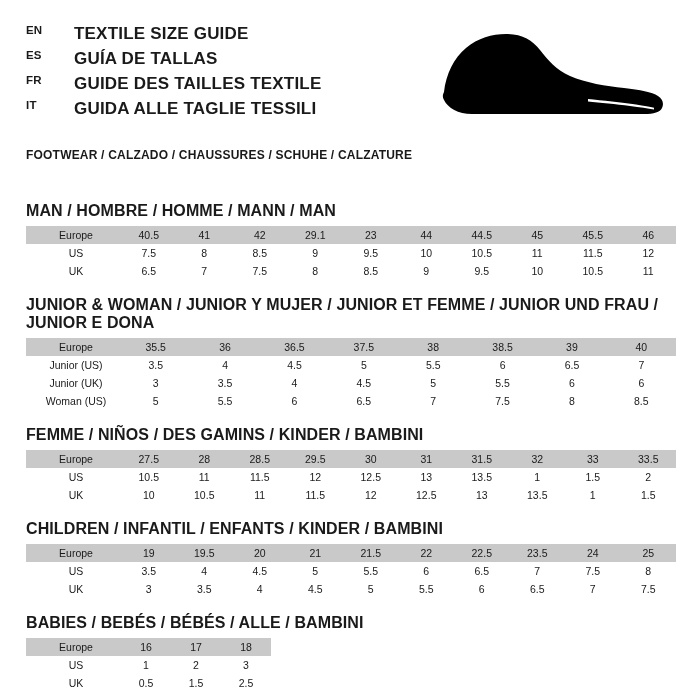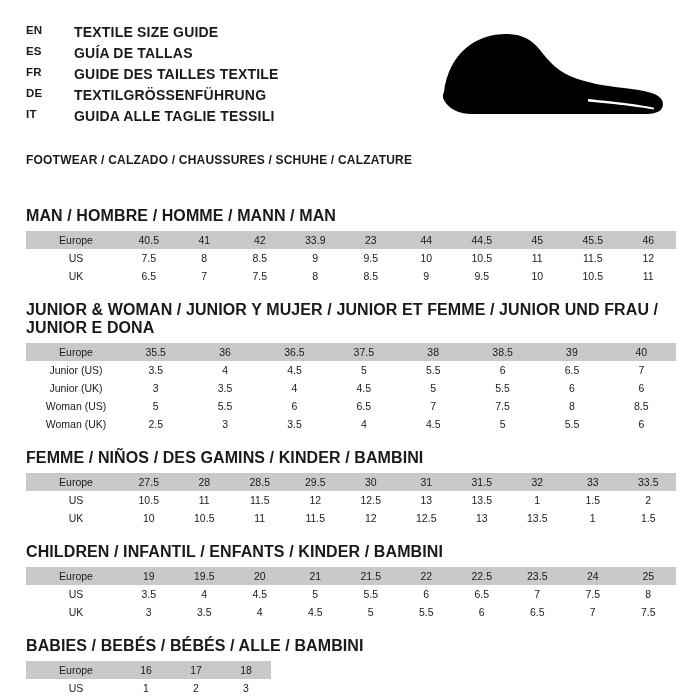--- a/index.html
+++ b/index.html
@@ -33,21 +33,21 @@
     padding: 0 0 5px 0;
     vertical-align: top;
   }
   .lang-code {
     width: 48px;
     font-size: 11.5px;
     font-weight: bold;
     letter-spacing: 0.2px;
   }
   .lang-title {
-    font-size: 14px;
+    font-size: 17px;
     font-weight: bold;
     letter-spacing: 0.2px;
     text-transform: uppercase;
     white-space: nowrap;
   }
   .subtitle {
     margin-top: 24px;
     font-size: 12px;
     font-weight: bold;
     letter-spacing: 0.2px;
@@ -111,24 +111,20 @@
         </tr>
         <tr class="lang-row">
           <td class="lang-code">ES</td>
           <td class="lang-title">GUÍA DE TALLAS</td>
         </tr>
         <tr class="lang-row">
           <td class="lang-code">FR</td>
           <td class="lang-title">GUIDE DES TAILLES TEXTILE</td>
         </tr>
         <tr class="lang-row">
-          <td class="lang-code">DE</td>
-          <td class="lang-title">TEXTILGRÖßENFÜHRUNG</td>
-        </tr>
-        <tr class="lang-row">
           <td class="lang-code">IT</td>
           <td class="lang-title">GUIDA ALLE TAGLIE TESSILI</td>
         </tr>
       </tbody>
     </table>
 
     <div class="subtitle">FOOTWEAR / CALZADO / CHAUSSURES / SCHUHE / CALZATURE</div>
 
     <svg class="shoe-icon" viewBox="0 0 230 90" aria-hidden="true">
       <path fill="#000000" d="M8 62 C10 44 18 28 30 18 C42 8 56 4 70 4 C86 4 96 10 104 20 C112 30 120 40 134 46 C150 53 170 56 188 58 C204 60 216 62 222 66 C227 69 228 74 226 78 C224 82 218 84 208 84 L36 84 C22 84 12 78 8 70 C6 67 7 64 8 62 Z M150 66 C160 67 176 68 192 70 C204 71.5 214 73 219 75"></path>
@@ -140,21 +136,21 @@
 
     <div class="section">
       <div class="section-title">MAN / HOMBRE / HOMME / MANN / MAN</div>
       <table class="size-table" style="width:650px">
         <tbody>
           <tr class="head-row">
             <td class="rowlabel">Europe</td>
             <td>40.5</td>
             <td>41</td>
             <td>42</td>
-            <td>33.9</td>
+            <td>29.1</td>
             <td>23</td>
             <td>44</td>
             <td>44.5</td>
             <td>45</td>
             <td>45.5</td>
             <td>46</td>
           </tr>
           <tr>
             <td class="rowlabel">US</td>
             <td>7.5</td>
@@ -225,31 +221,20 @@
           <tr>
             <td class="rowlabel">Woman (US)</td>
             <td>5</td>
             <td>5.5</td>
             <td>6</td>
             <td>6.5</td>
             <td>7</td>
             <td>7.5</td>
             <td>8</td>
             <td>8.5</td>
-          </tr>
-          <tr>
-            <td class="rowlabel">Woman (UK)</td>
-            <td>2.5</td>
-            <td>3</td>
-            <td>3.5</td>
-            <td>4</td>
-            <td>4.5</td>
-            <td>5</td>
-            <td>5.5</td>
-            <td>6</td>
           </tr>
         </tbody>
       </table>
     </div>
 
     <div class="section">
       <div class="section-title">FEMME / NIÑOS / DES GAMINS / KINDER / BAMBINI</div>
       <table class="size-table" style="width:650px">
         <tbody>
           <tr class="head-row">

